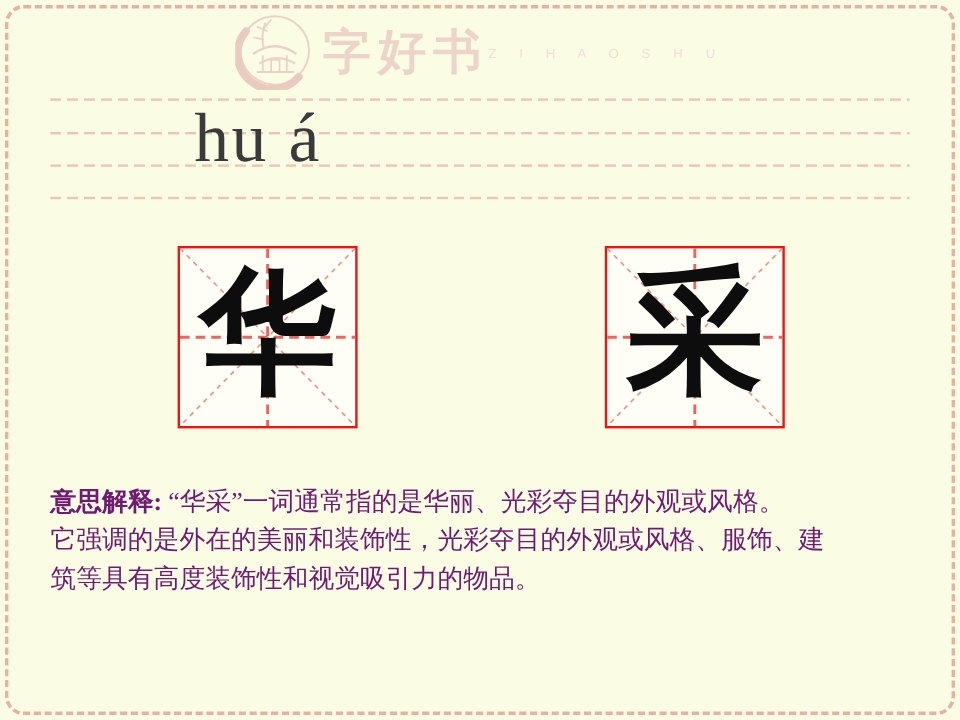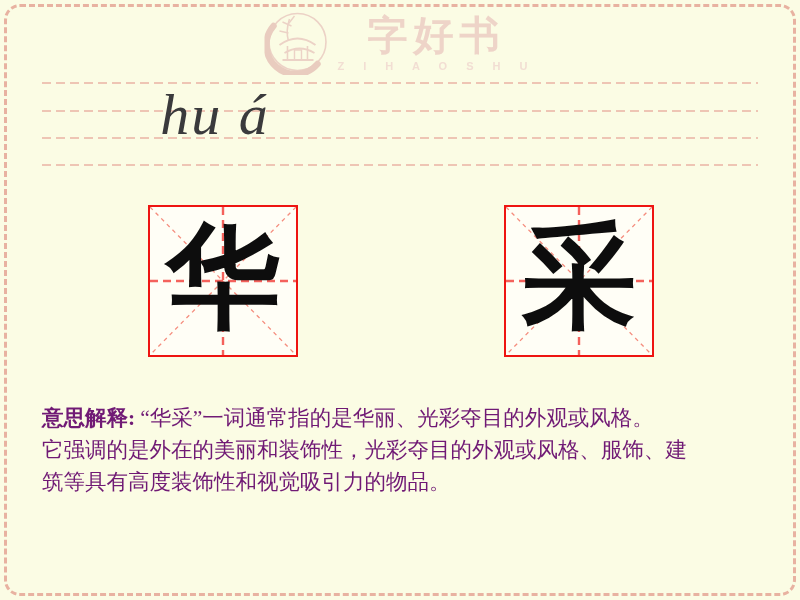--- a/index.html
+++ b/index.html
@@ -27,39 +27,38 @@
     position: absolute;
     top: 7px;
     left: 50%;
     transform: translateX(-50%);
     display: flex;
     align-items: center;
     gap: 7px;
   }
   .logo-textcol {
     display: flex;
-    flex-direction: column;
+    flex-direction: row;
     align-items: center;
   }
   .logo-cn {
     font-size: 40px;
     font-weight: bold;
     color: #eed4c8;
     letter-spacing: 6px;
     line-height: 1.05;
     white-space: nowrap;
   }
   .logo-en {
     font-family: "Liberation Sans", sans-serif;
     font-size: 11px;
     color: #f2ded3;
     letter-spacing: 8px;
     margin-top: 3px;
     white-space: nowrap;
-    font-weight: bold;
   }
   
   .pinyin-line {
     position: absolute;
     left: 42px;
     width: 716px;
     height: 2px;
     background: repeating-linear-gradient(90deg, #eec5b4 0 9px, transparent 9px 14px);
   }
   .pl-1 { top: 82px; }
@@ -70,21 +69,21 @@
     position: absolute;
     top: 86px;
     width: 154px;
     font-size: 58px;
     line-height: 1;
     letter-spacing: 2px;
     color: #3a3a3c;
     text-align: center;
     white-space: nowrap;
   }
-  .pw-1 { left: 138px; font-style: italic; }
+  .pw-1 { left: 138px; }
   .pw-2 { left: 498px; }
   
   .char-box {
     position: absolute;
     top: 205px;
     width: 150px;
     height: 152px;
     box-sizing: border-box;
     background: #fffef6;
     border: 2px solid #ee1411;

